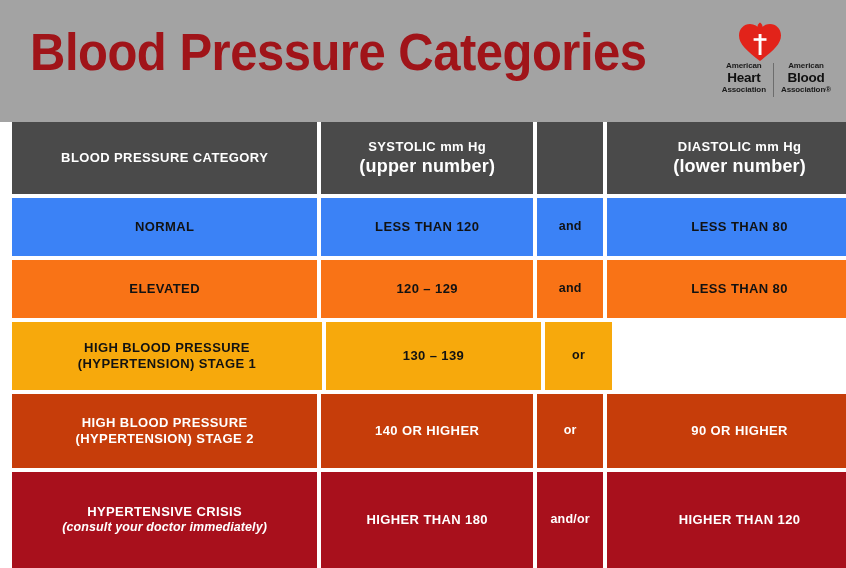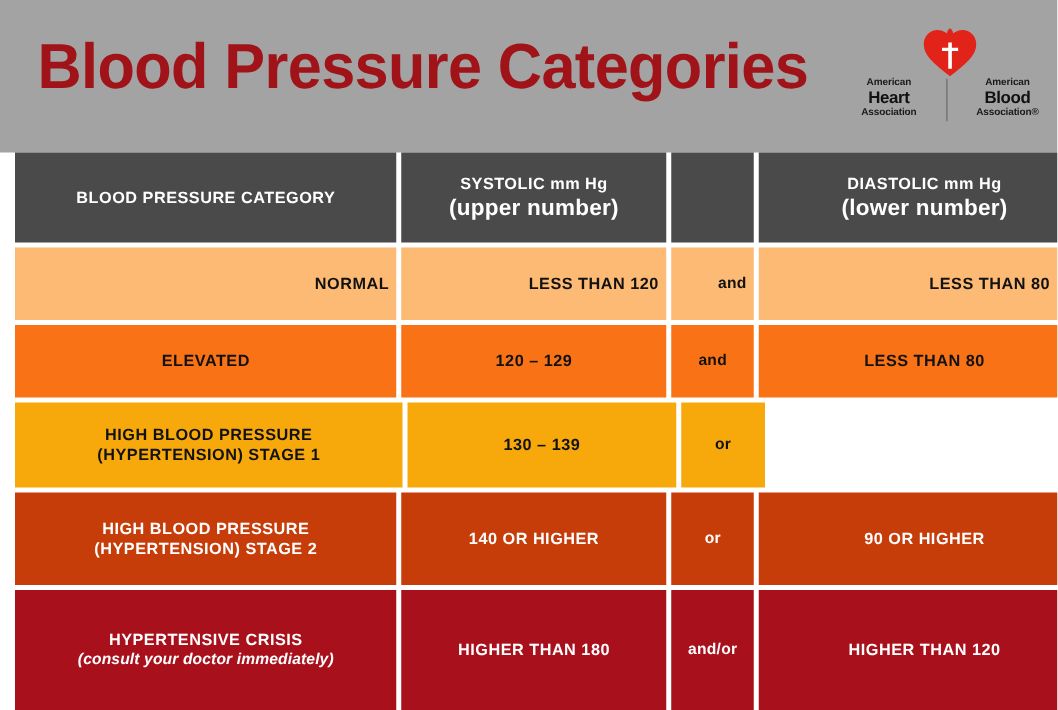--- a/index.html
+++ b/index.html
@@ -58,21 +58,21 @@
     height: 40px;
   }
   .logo-lockup {
     position: absolute;
     left: 0;
     top: 40px;
     width: 156px;
     display: flex;
     flex-direction: row;
     align-items: flex-start;
-    justify-content: space-between;
+    justify-content: flex-end;
   }
   .logo-col {
     display: flex;
     flex-direction: column;
     align-items: center;
     padding: 0 7px;
     line-height: 1.02;
   }
   .logo-col.left { align-items: center; }
   .logo-divider {
@@ -147,21 +147,21 @@
   .hdr-sub { font-size: 18px; letter-spacing: 0.2px; }
   .hdr-stack { display: flex; flex-direction: column; align-items: center; }
 
   
   .row-normal    { height: 58px; margin-bottom: 4px; }
   .row-elevated  { height: 58px; margin-bottom: 4px; }
   .row-stage1    { height: 68px; margin-bottom: 4px; }
   .row-stage2    { height: 74px; margin-bottom: 4px; }
   .row-crisis    { height: 96px; }
 
-  .row-normal .bp-cell   { background: #fdba74; color: #121212; justify-content: flex-end; }
+  .row-normal .bp-cell   { background: #3b82f6; color: #121212; }
   .row-elevated .bp-cell { background: #f97316; color: #121212; }
   .row-stage1 .bp-cell   { background: #F7A90C; color: #121212; }
   .row-stage2 .bp-cell   { background: #C63D0A; color: #ffffff; }
   .row-crisis .bp-cell   { background: #A8101C; color: #ffffff; }
 
   .bp-cell .cell-main {
     font-size: 13px;
     font-weight: bold;
     letter-spacing: 0.4px;
   }

